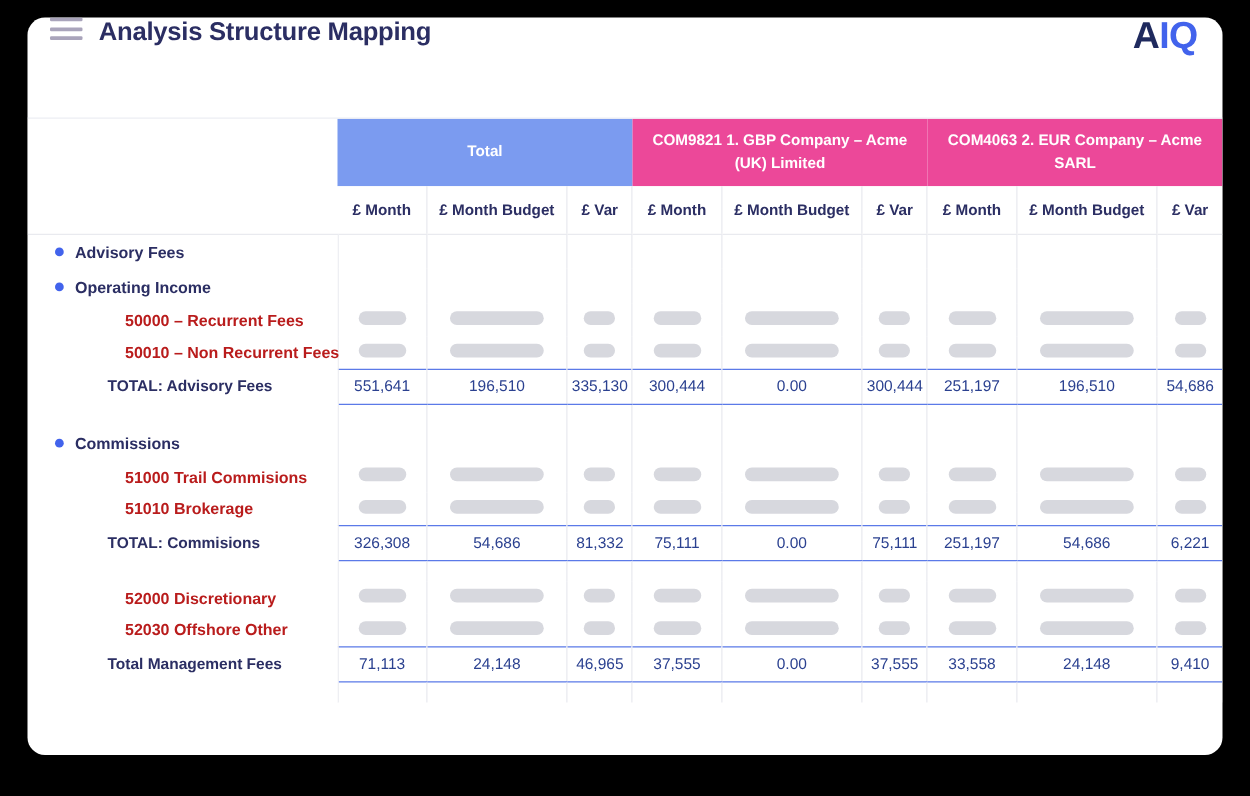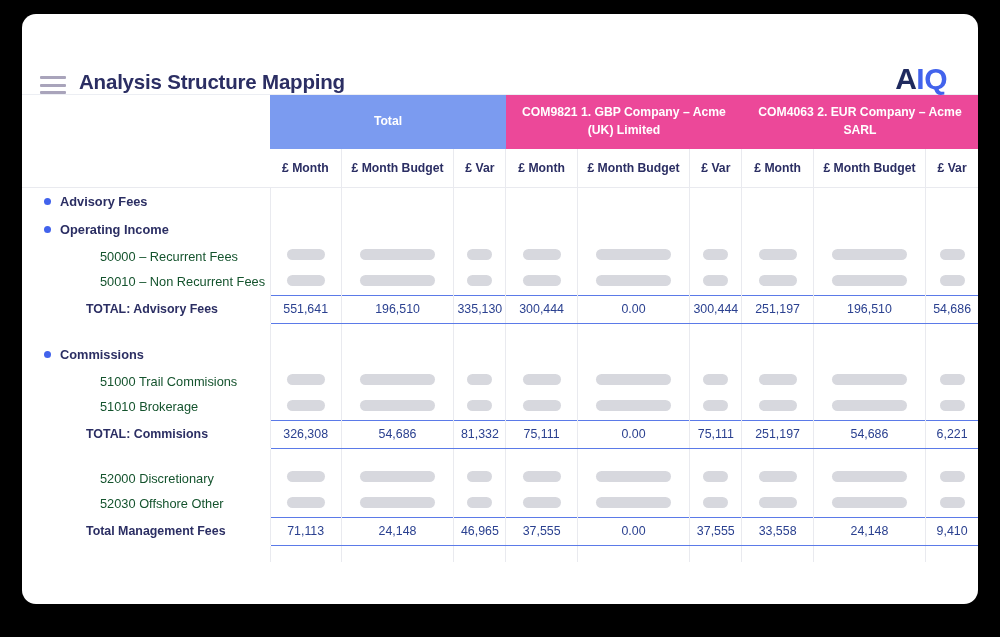--- a/index.html
+++ b/index.html
@@ -19,22 +19,22 @@
     overflow: hidden;
     box-shadow: 0 2px 10px rgba(0,0,0,0.10);
   }
 
   
   .topbar {
     position: relative;
     height: 81px;
     border-bottom: 1px solid #eceef3;
     display: flex;
-    align-items: flex-end;
-    padding: 0 31px 0 18px;
+    align-items: flex-start;
+    padding: 0 20px 0 18px;
   }
   .hamburger {
     width: 26px; height: 18px;
     display: flex; flex-direction: column; justify-content: space-between;
     margin-right: 13px;
     cursor: pointer;
     flex: 0 0 auto;
   }
   .hamburger span {
     display: block; height: 3px; width: 26px;
@@ -114,22 +114,22 @@
     padding-left: 38px;
     color: #2b2e63;
     font-size: 12.8px;
     font-weight: 600;
     white-space: nowrap;
     position: relative;
     background: #ffffff;
   }
   td.lbl.child {
     padding-left: 78px;
-    color: #14532d;
-    font-weight: 400;
+    color: #b91c1c;
+    font-weight: 700;
   }
   td.lbl.totalrow {
     padding-left: 64px;
     color: #2b2e63;
     font-weight: 700;
   }
   td.lbl .dot {
     position: absolute;
     left: 22px; top: 50%;
     width: 7px; height: 7px;

